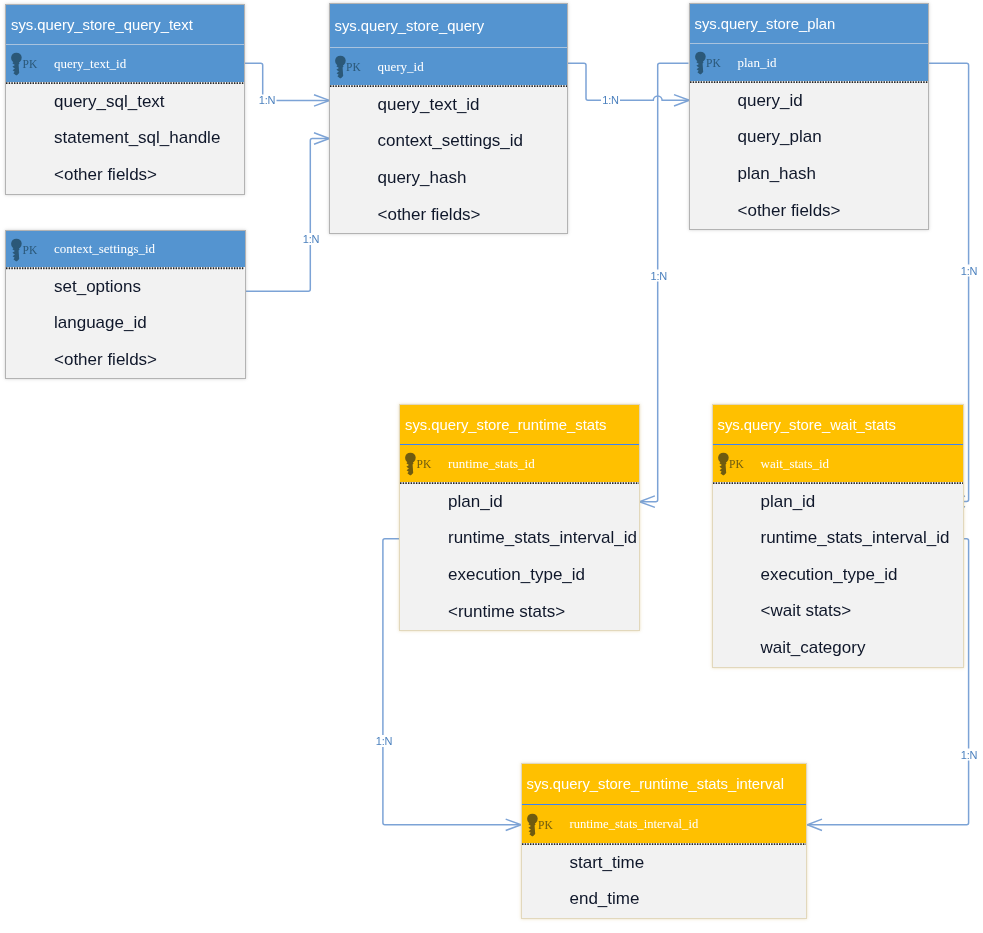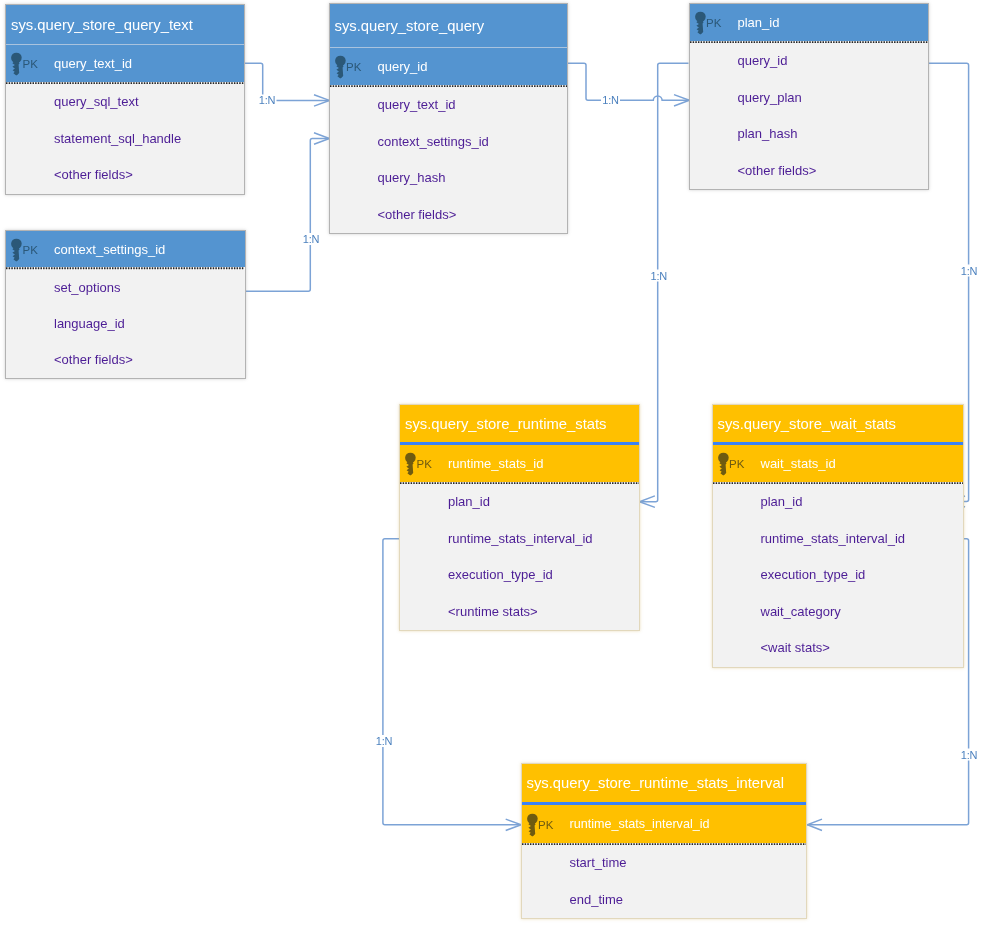--- a/index.html
+++ b/index.html
@@ -3,32 +3,32 @@
 <meta charset="utf-8">
 <style>
   html,body{margin:0;padding:0;}
   body{width:983px;height:933px;position:relative;background:#ffffff;overflow:hidden;
        font-family:"Liberation Sans", sans-serif;}
   svg.wires{position:absolute;left:0;top:0;z-index:1;}
   .tbl{position:absolute;z-index:2;background:#F2F2F2;border:1px solid #B3B3B3;
        box-shadow:0 0 3px rgba(150,150,150,.45);box-sizing:border-box;}
   .hdr{background:#5494D0;color:#fff;font-size:14.8px;display:flex;align-items:center;
        padding-left:5px;border-bottom:1px solid #A9C3DE;box-sizing:border-box;}
-  .pk{background:#5494D0;position:relative;display:flex;align-items:center;}
+  .pk{background:#5494D0;position:relative;display:flex;align-items:center;font-family:Liberation Serif, serif;}
   .sep{height:2.5px;background:#FBFBFB;line-height:0;}
   .sep svg{display:block;}
   .pk .fname{color:#fff;font-size:13px;}
   .pk .pklbl{position:absolute;left:16.5px;top:calc(50% + 1px);transform:translateY(-50%);
        font-size:11.5px;color:#2B5878;}
   .pk svg.key{position:absolute;left:5px;top:calc(50% + 1.2px);transform:translateY(-50%);}
   .pk .fname{position:relative;top:0.5px;}
   .row{display:flex;align-items:center;}
-  .fname{padding-left:48px;font-size:13px;color:#4c1d95;position:relative;top:-0.5px;}
+  .fname{padding-left:48px;font-size:17px;color:#0f172a;position:relative;top:-0.5px;}
   .orange .hdr,.orange .pk{background:#FFC000;}
-  .orange .hdr{border-bottom:3px solid #3b82f6;}
+  .orange .hdr{border-bottom:1px solid #3b82f6;}
   .orange{border-color:#E2D8BC !important;box-shadow:0 0 3px rgba(205,175,95,.4) !important;}
   .orange .pk .pklbl{color:#6F5B10;}
 </style>
 </head>
 <body>
 <svg class="wires" width="983" height="933" viewBox="0 0 983 933" fill="none">
   <g stroke="#7CA3D6" stroke-width="1.5" fill="none">
     <path d="M244.5,63.2 H260.7 Q262.7,63.2 262.7,65.2 V98.4 Q262.7,100.4 264.7,100.4 H328.6"></path>
     <path d="M314,94.7 L329.4,100.4 L314,106.1"></path>
     <path d="M245.6,291.3 H308.3 Q310.3,291.3 310.3,289.3 V140.5 Q310.3,138.5 312.3,138.5 H328.6"></path>
@@ -126,20 +126,21 @@
       </div>
     <div class="row" style="height:36.6px;">
         <span class="fname">query_hash</span>
       </div>
     <div class="row" style="height:36.6px;">
         <span class="fname">&lt;other fields&gt;</span>
       </div>
   </div>
 </div>
 <div class="tbl" style="left:688.5px;top:3px;width:240.5px;">
+  <div class="hdr" style="height:40px;">sys.query_store_plan</div>
   <div class="pk" style="height:36.5px;">
       <svg class="key" width="11" height="23" viewBox="0 0 11 23">
         <circle cx="5.4" cy="5.2" r="5.3" fill="#2B5878"></circle>
         <path d="M3.0,9.0 L1.4,10.7 L3.9,12.4 L1.4,14.3 L3.9,16.0 L1.6,17.8 L3.7,19.2 L2.4,20.8 L5.5,23.3 L8.2,20.4 L7.6,12.0 L8.5,11.1 L7.7,9.0 Z" fill="#2B5878"></path>
       </svg>
       <span class="pklbl">PK</span>
       <span class="fname">plan_id</span>
     </div>
   <div class="sep">
       <svg width="100%" height="2.5">
@@ -236,24 +237,24 @@
     <div class="row" style="height:36.5px;">
         <span class="fname">plan_id</span>
       </div>
     <div class="row" style="height:36.5px;">
         <span class="fname">runtime_stats_interval_id</span>
       </div>
     <div class="row" style="height:36.5px;">
         <span class="fname">execution_type_id</span>
       </div>
     <div class="row" style="height:36.5px;">
+        <span class="fname">&lt;wait stats&gt;</span>
+      </div>
+    <div class="row" style="height:36.5px;">
         <span class="fname">wait_category</span>
-      </div>
-    <div class="row" style="height:36.5px;">
-        <span class="fname">&lt;wait stats&gt;</span>
       </div>
   </div>
 </div>
 <div class="tbl orange" style="left:520.5px;top:763px;width:286.5px;">
   <div class="hdr" style="height:40.5px;">sys.query_store_runtime_stats_interval</div>
   <div class="pk" style="height:38px;">
       <svg class="key" width="11" height="23" viewBox="0 0 11 23">
         <circle cx="5.4" cy="5.2" r="5.3" fill="#6F5B10"></circle>
         <path d="M3.0,9.0 L1.4,10.7 L3.9,12.4 L1.4,14.3 L3.9,16.0 L1.6,17.8 L3.7,19.2 L2.4,20.8 L5.5,23.3 L8.2,20.4 L7.6,12.0 L8.5,11.1 L7.7,9.0 Z" fill="#6F5B10"></path>
       </svg>

